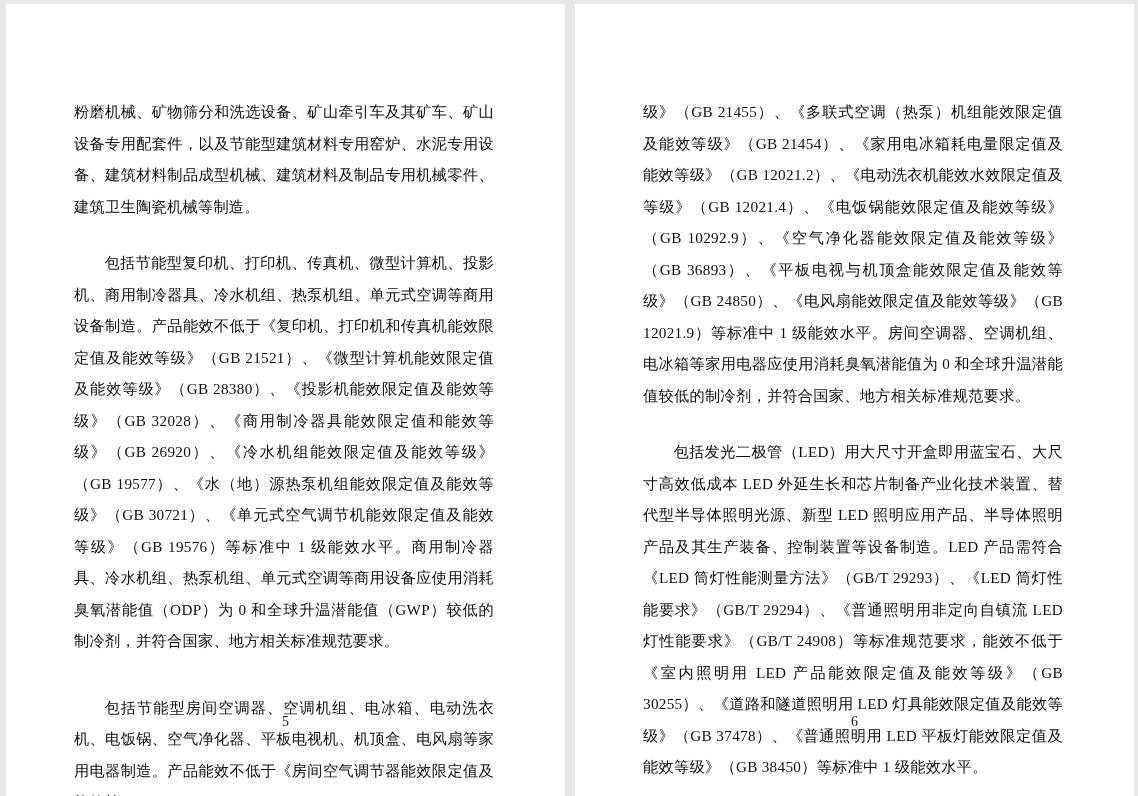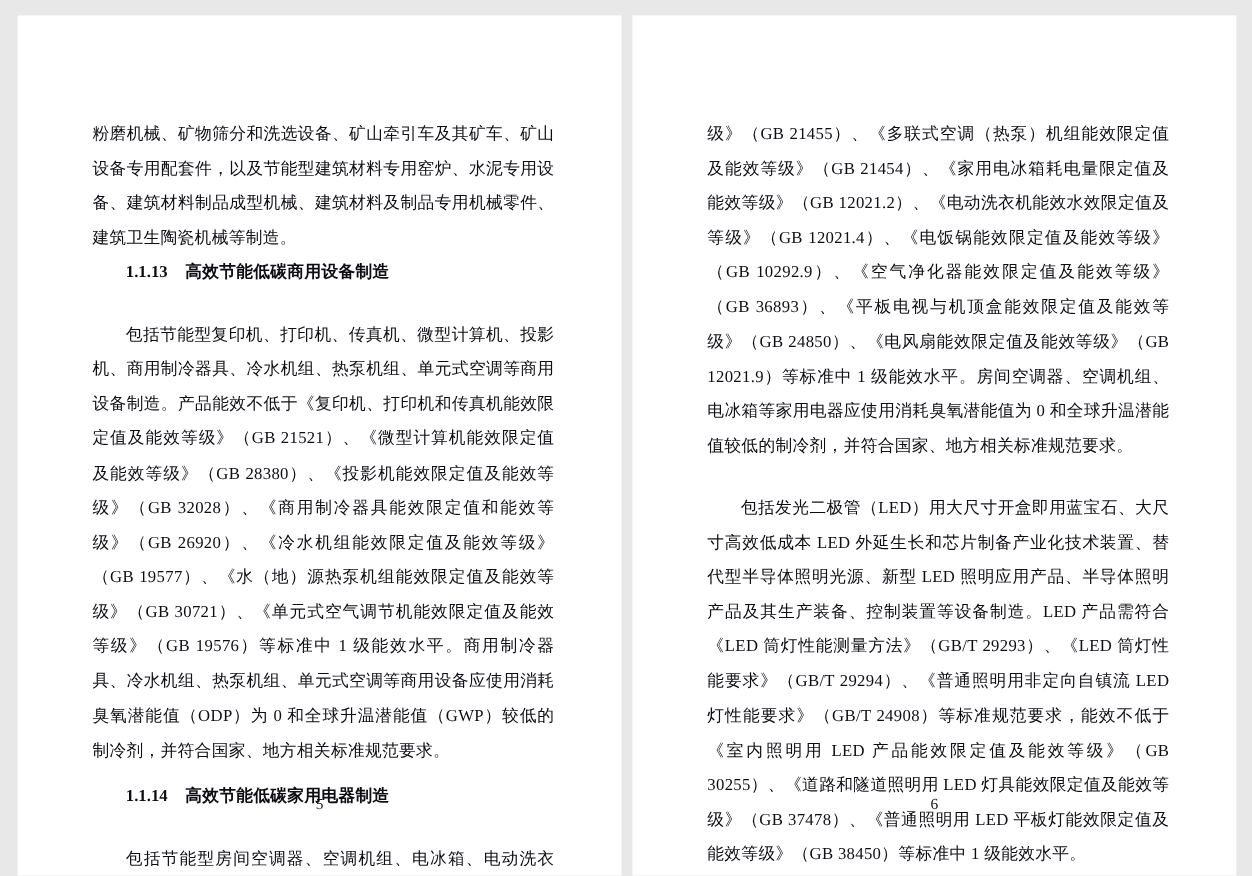--- a/index.html
+++ b/index.html
@@ -13,21 +13,21 @@
     font-family: "Liberation Serif", "DejaVu Serif", serif;
     overflow: hidden;
   }
   .viewer {
     display: flex;
     flex-direction: row;
     gap: 8px;
     width: 1138px;
     height: 796px;
     box-sizing: border-box;
-    padding: 14px;
+    padding: 4px;
     text-decoration: underline;
   }
   .page {
     position: relative;
     background: #ffffff;
     width: 563px;
     height: 796px;
     box-sizing: border-box;
     overflow: hidden;
   }
@@ -87,31 +87,25 @@
 </head>
 <body>
 
 <div class="viewer">
 
   <div class="page page-left">
     <div class="page-body">
 
       <p class="para">粉磨机械、矿物筛分和洗选设备、矿山牵引车及其矿车、矿山设备专用配套件，以及节能型建筑材料专用窑炉、水泥专用设备、建筑材料制品成型机械、建筑材料及制品专用机械零件、建筑卫生陶瓷机械等制造。</p>
 
-      <div class="heading">
-        <span class="num">1.1.13</span><span class="gap"></span><span>高效节能低碳商用设备制造</span>
-      </div>
 
       <p class="para indent">包括节能型复印机、打印机、传真机、微型计算机、投影机、商用制冷器具、冷水机组、热泵机组、单元式空调等商用设备制造。产品能效不低于《复印机、打印机和传真机能效限定值及能效等级》（GB 21521）、《微型计算机能效限定值及能效等级》（GB 28380）、《投影机能效限定值及能效等级》（GB 32028）、《商用制冷器具能效限定值和能效等级》（GB 26920）、《冷水机组能效限定值及能效等级》（GB 19577）、《水（地）源热泵机组能效限定值及能效等级》（GB 30721）、《单元式空气调节机能效限定值及能效等级》（GB 19576）等标准中 1 级能效水平。商用制冷器具、冷水机组、热泵机组、单元式空调等商用设备应使用消耗臭氧潜能值（ODP）为 0 和全球升温潜能值（GWP）较低的制冷剂，并符合国家、地方相关标准规范要求。</p>
 
       <div class="spacer"></div>
 
-      <div class="heading">
-        <span class="num">1.1.14</span><span class="gap"></span><span>高效节能低碳家用电器制造</span>
-      </div>
 
       <p class="para indent">包括节能型房间空调器、空调机组、电冰箱、电动洗衣机、电饭锅、空气净化器、平板电视机、机顶盒、电风扇等家用电器制造。产品能效不低于《房间空气调节器能效限定值及能效等</p>
 
     </div>
     <div class="page-number">5</div>
   </div>
 
   <div class="page page-right">
     <div class="page-body">
 

